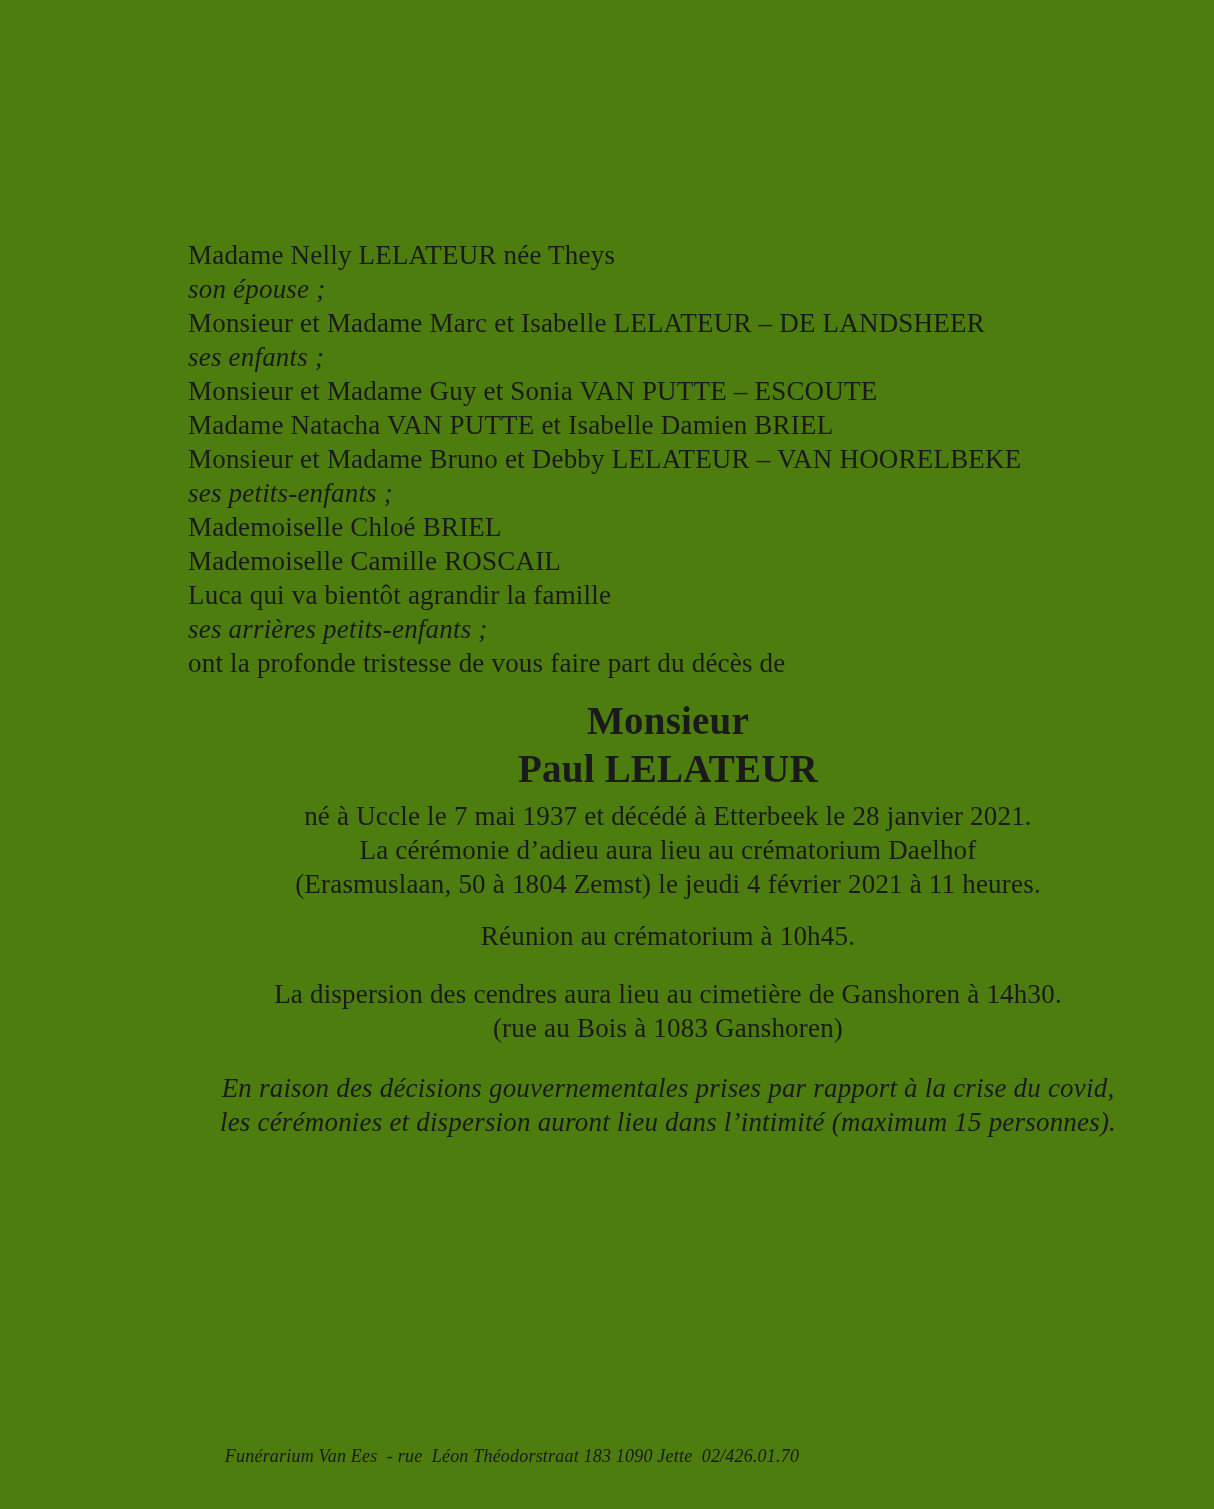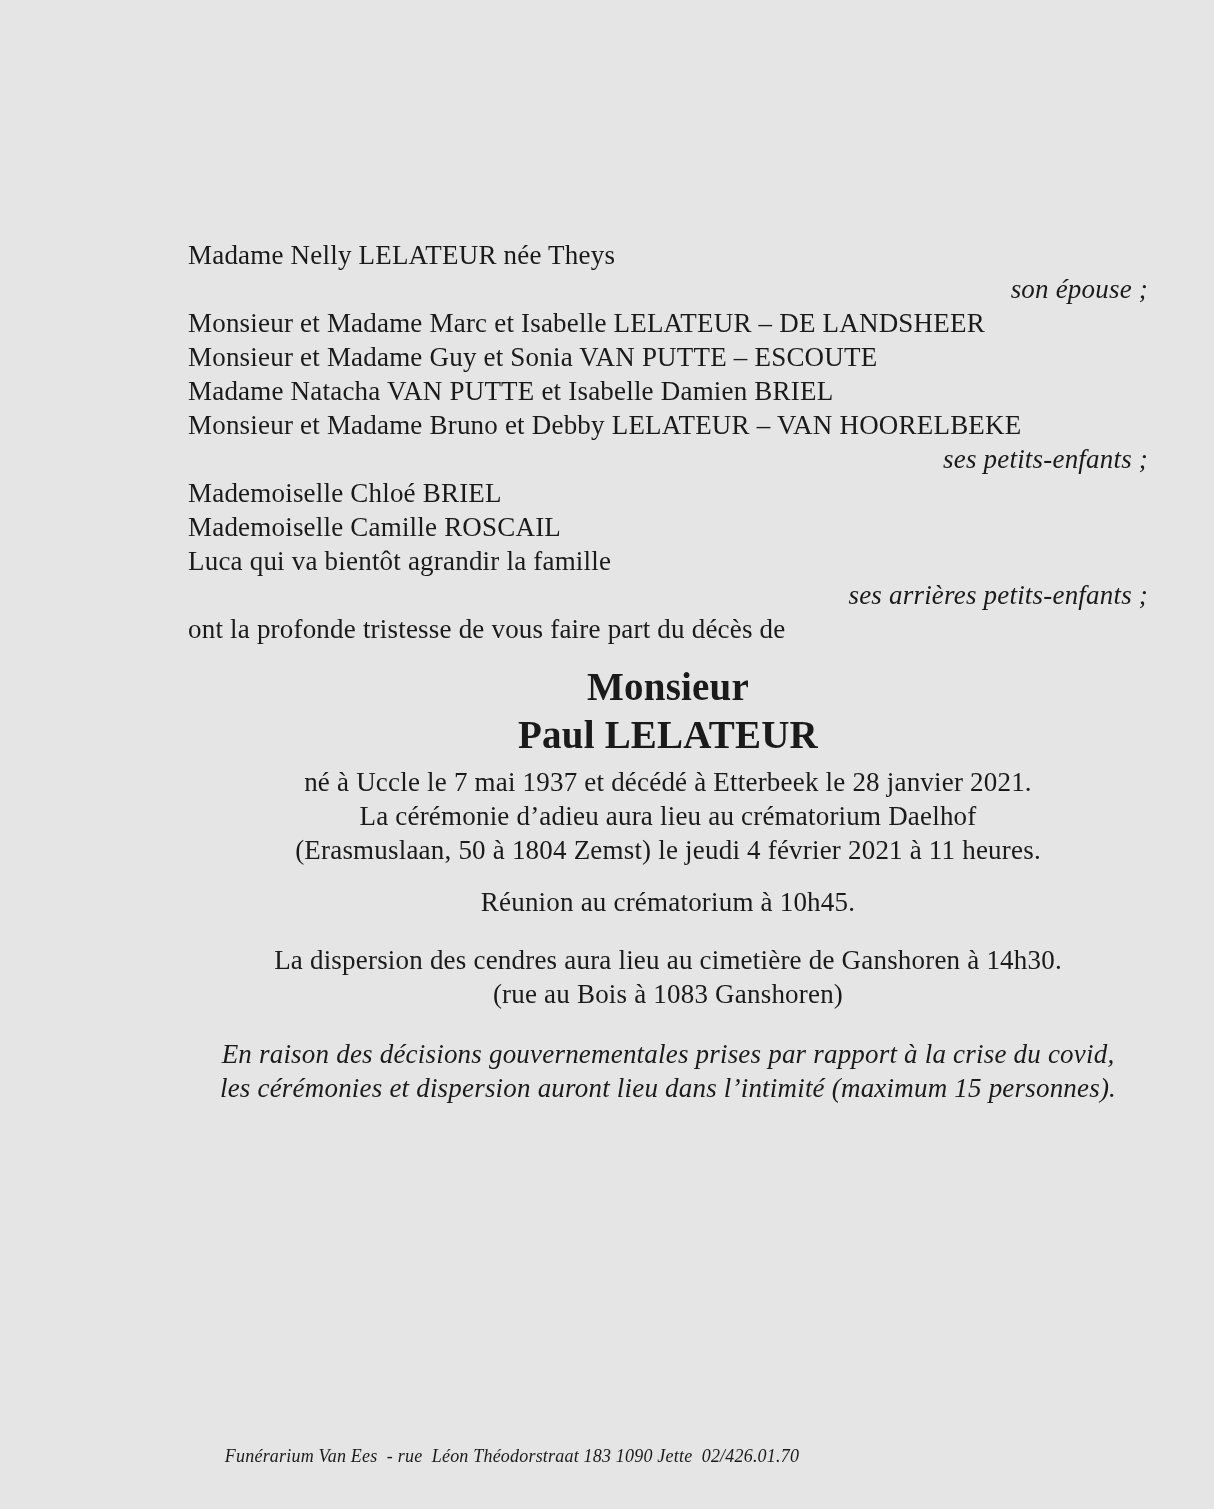--- a/index.html
+++ b/index.html
@@ -5,42 +5,41 @@
 <style>
   html, body {
     margin: 0;
     padding: 0;
     background: #ffffff;
   }
   .page {
     position: relative;
     width: 1214px;
     height: 1509px;
-    background: #e5e5e5;
+    background: #4d7c0f;
     color: #1a1a1a;
     font-family: "Liberation Serif", "DejaVu Serif", serif;
     overflow: hidden;
   }
   .content {
     position: absolute;
     left: 188px;
     top: 238px;
     width: 960px;
   }
   .content p {
     margin: 0;
     font-size: 27px;
     line-height: 34px;
     letter-spacing: 0.2px;
   }
   .family-line {
     text-align: left;
   }
   .relation-line {
-    text-align: right;
     font-style: italic;
   }
   .intro {
     margin-top: 42px;
   }
   .deceased {
     margin-top: 17px;
     text-align: center;
   }
   .deceased p.big {
@@ -81,20 +80,21 @@
 <body>
 
 <div class="page">
 
   <div class="content">
 
     <section>
       <p class="family-line">Madame Nelly LELATEUR née Theys</p>
       <p class="relation-line">son épouse ;</p>
       <p class="family-line">Monsieur et Madame Marc et Isabelle LELATEUR – DE LANDSHEER</p>
+      <p class="relation-line">ses enfants ;</p>
       <p class="family-line">Monsieur et Madame Guy et Sonia VAN PUTTE – ESCOUTE</p>
       <p class="family-line">Madame Natacha VAN PUTTE et Isabelle Damien BRIEL</p>
       <p class="family-line">Monsieur et Madame Bruno et Debby LELATEUR – VAN HOORELBEKE</p>
       <p class="relation-line">ses petits-enfants ;</p>
       <p class="family-line">Mademoiselle Chloé BRIEL</p>
       <p class="family-line">Mademoiselle Camille ROSCAIL</p>
       <p class="family-line">Luca qui va bientôt agrandir la famille</p>
       <p class="relation-line">ses arrières petits-enfants ;</p>
     </section>
 

